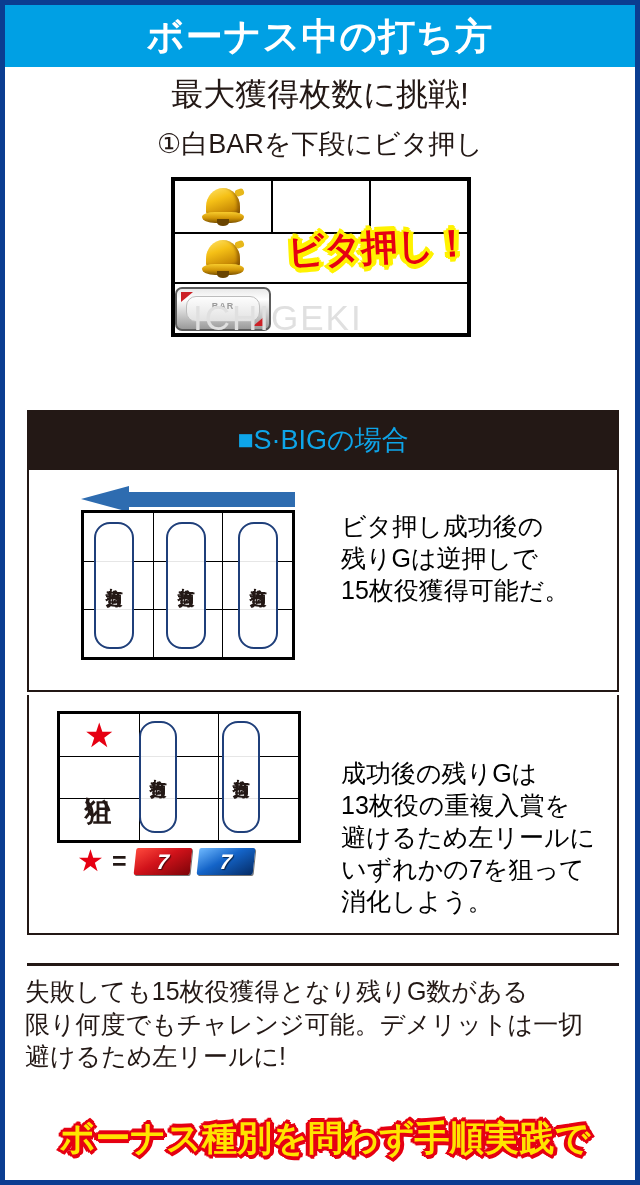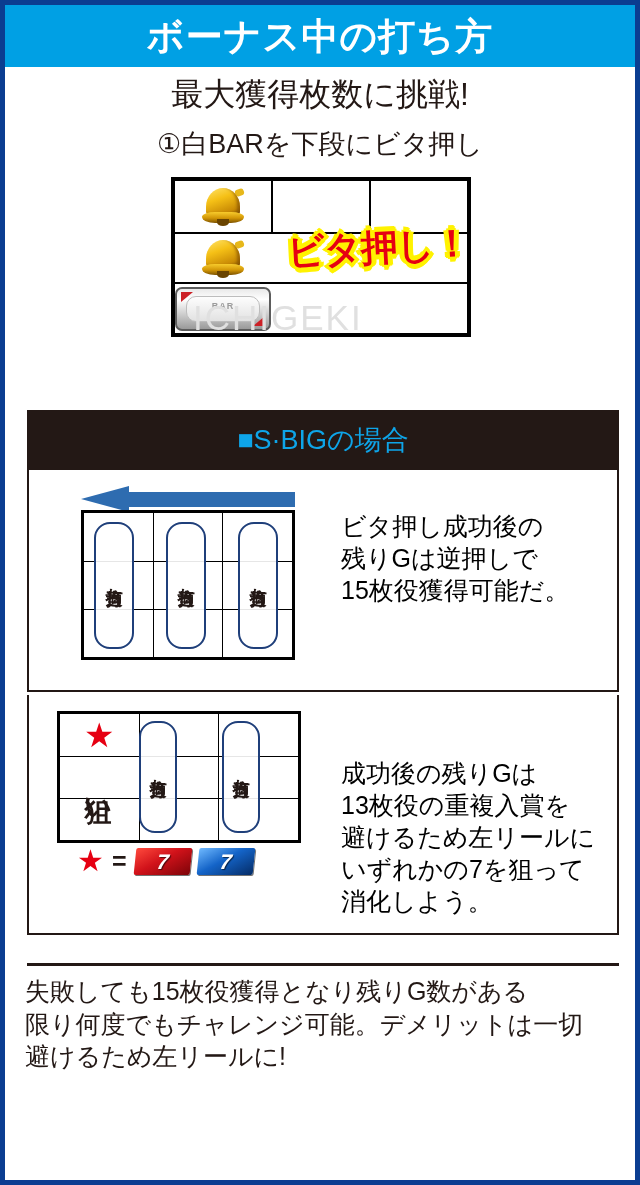--- a/index.html
+++ b/index.html
@@ -436,15 +436,16 @@
 消化しよう。</div>
     </div>
   </div>
 
   <div class="bottom-rule"></div>
   <div class="bottom-note">失敗しても15枚役獲得となり残りG数がある
 限り何度でもチャレンジ可能。デメリットは一切
 避けるため左リールに!</div>
 
   <div class="red-banner">
+    <div>ボーナス種別を問わず手順実践で</div>
   </div>
 
 </div>
 
 </body></html>

